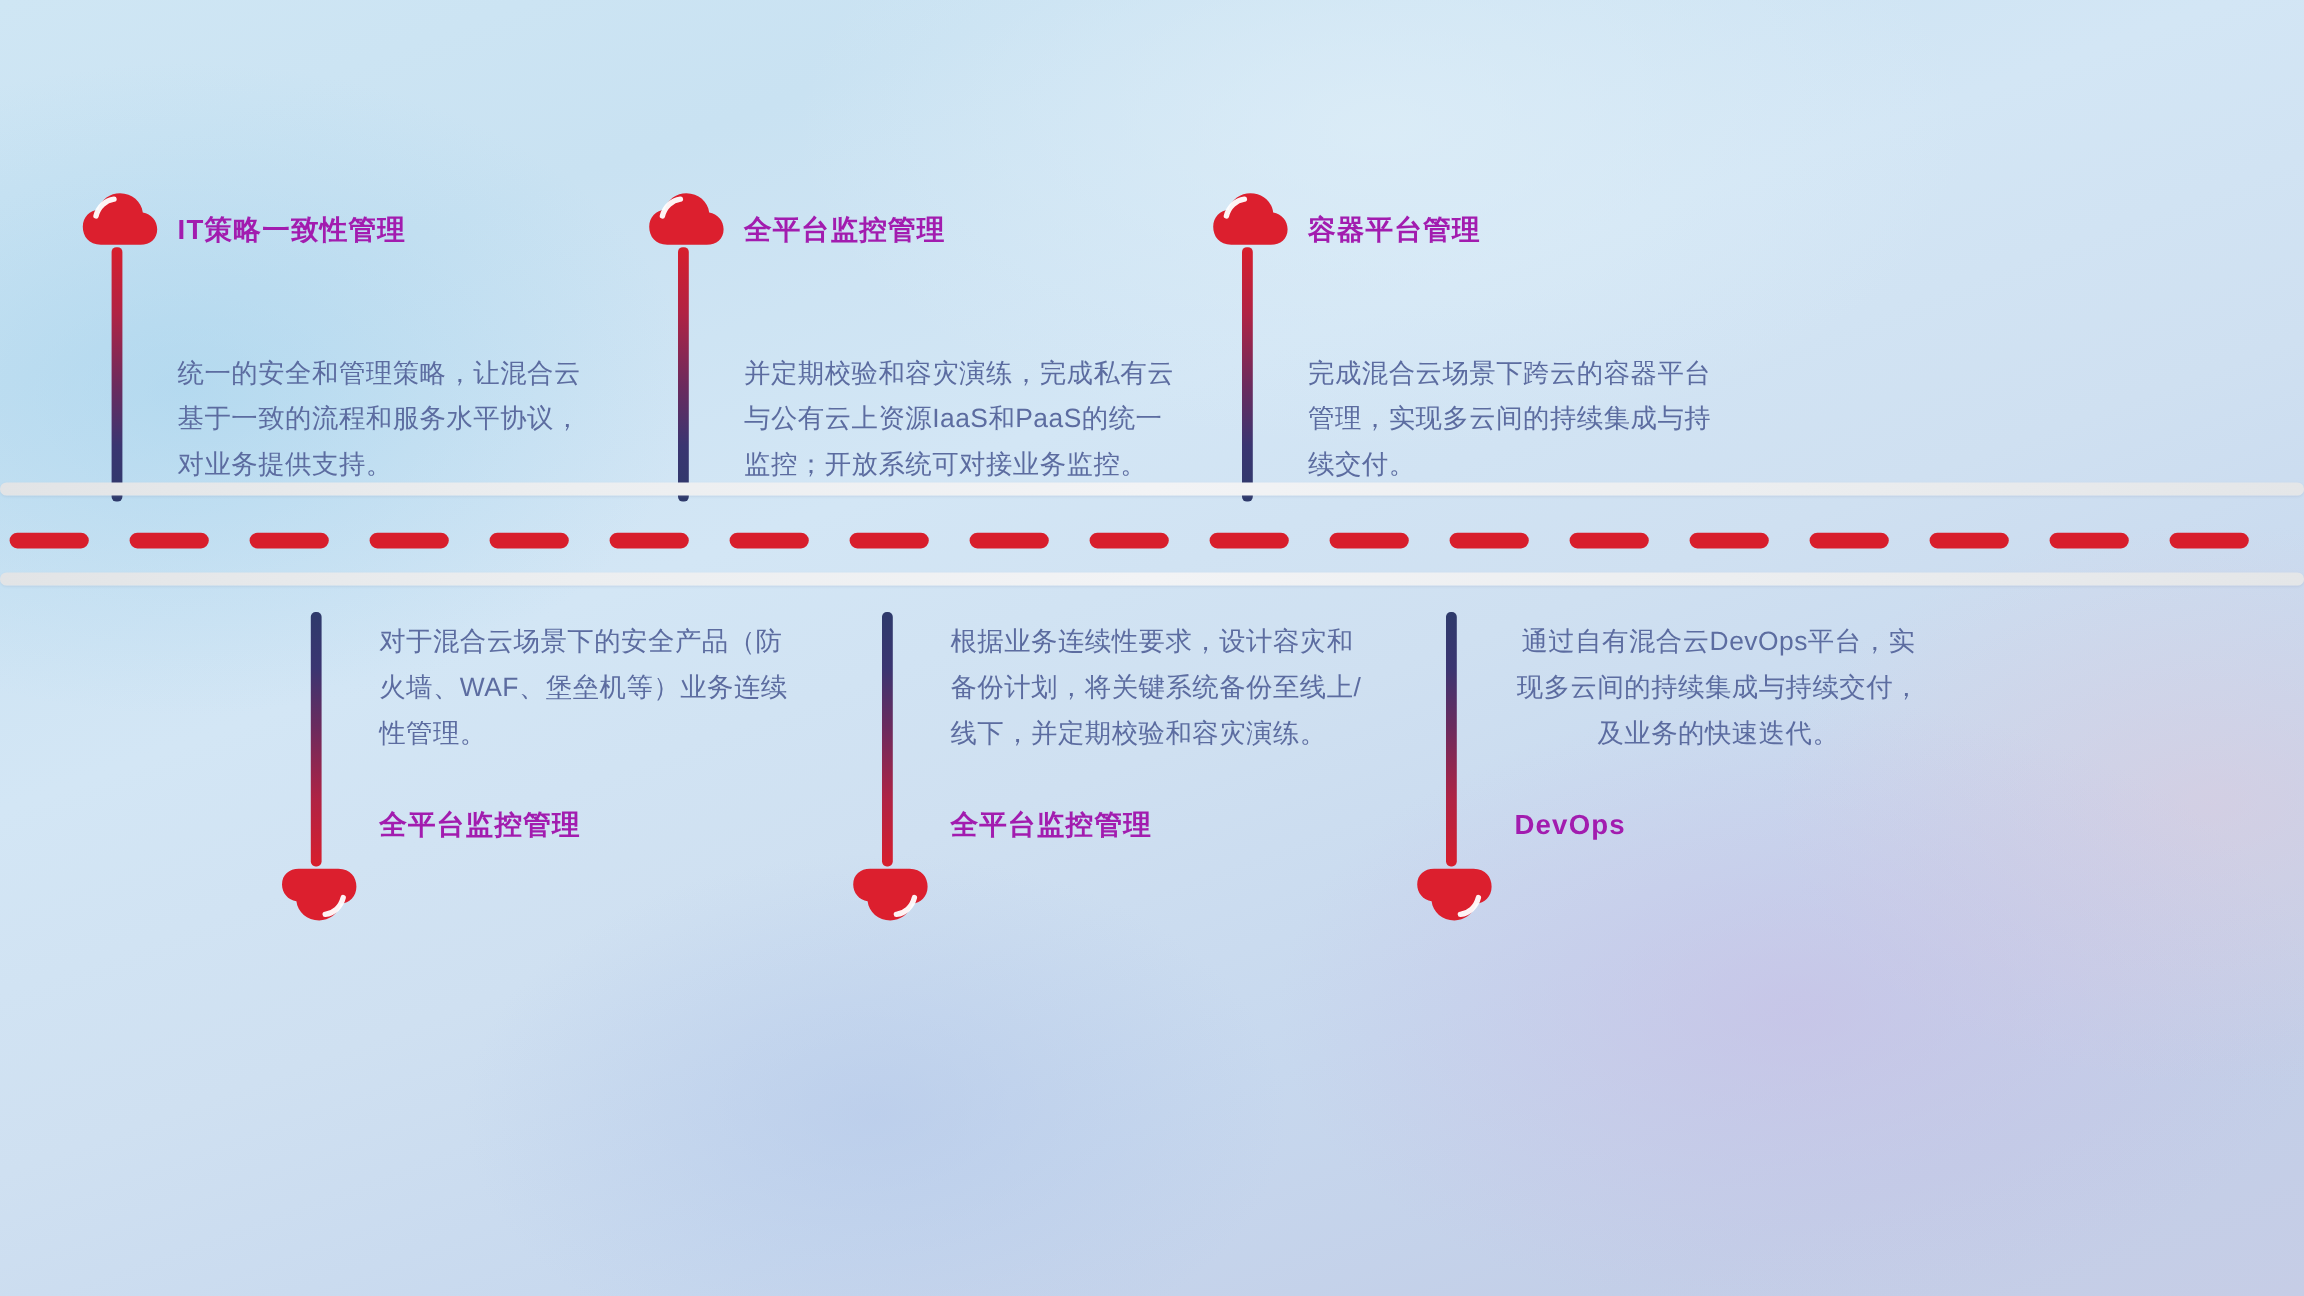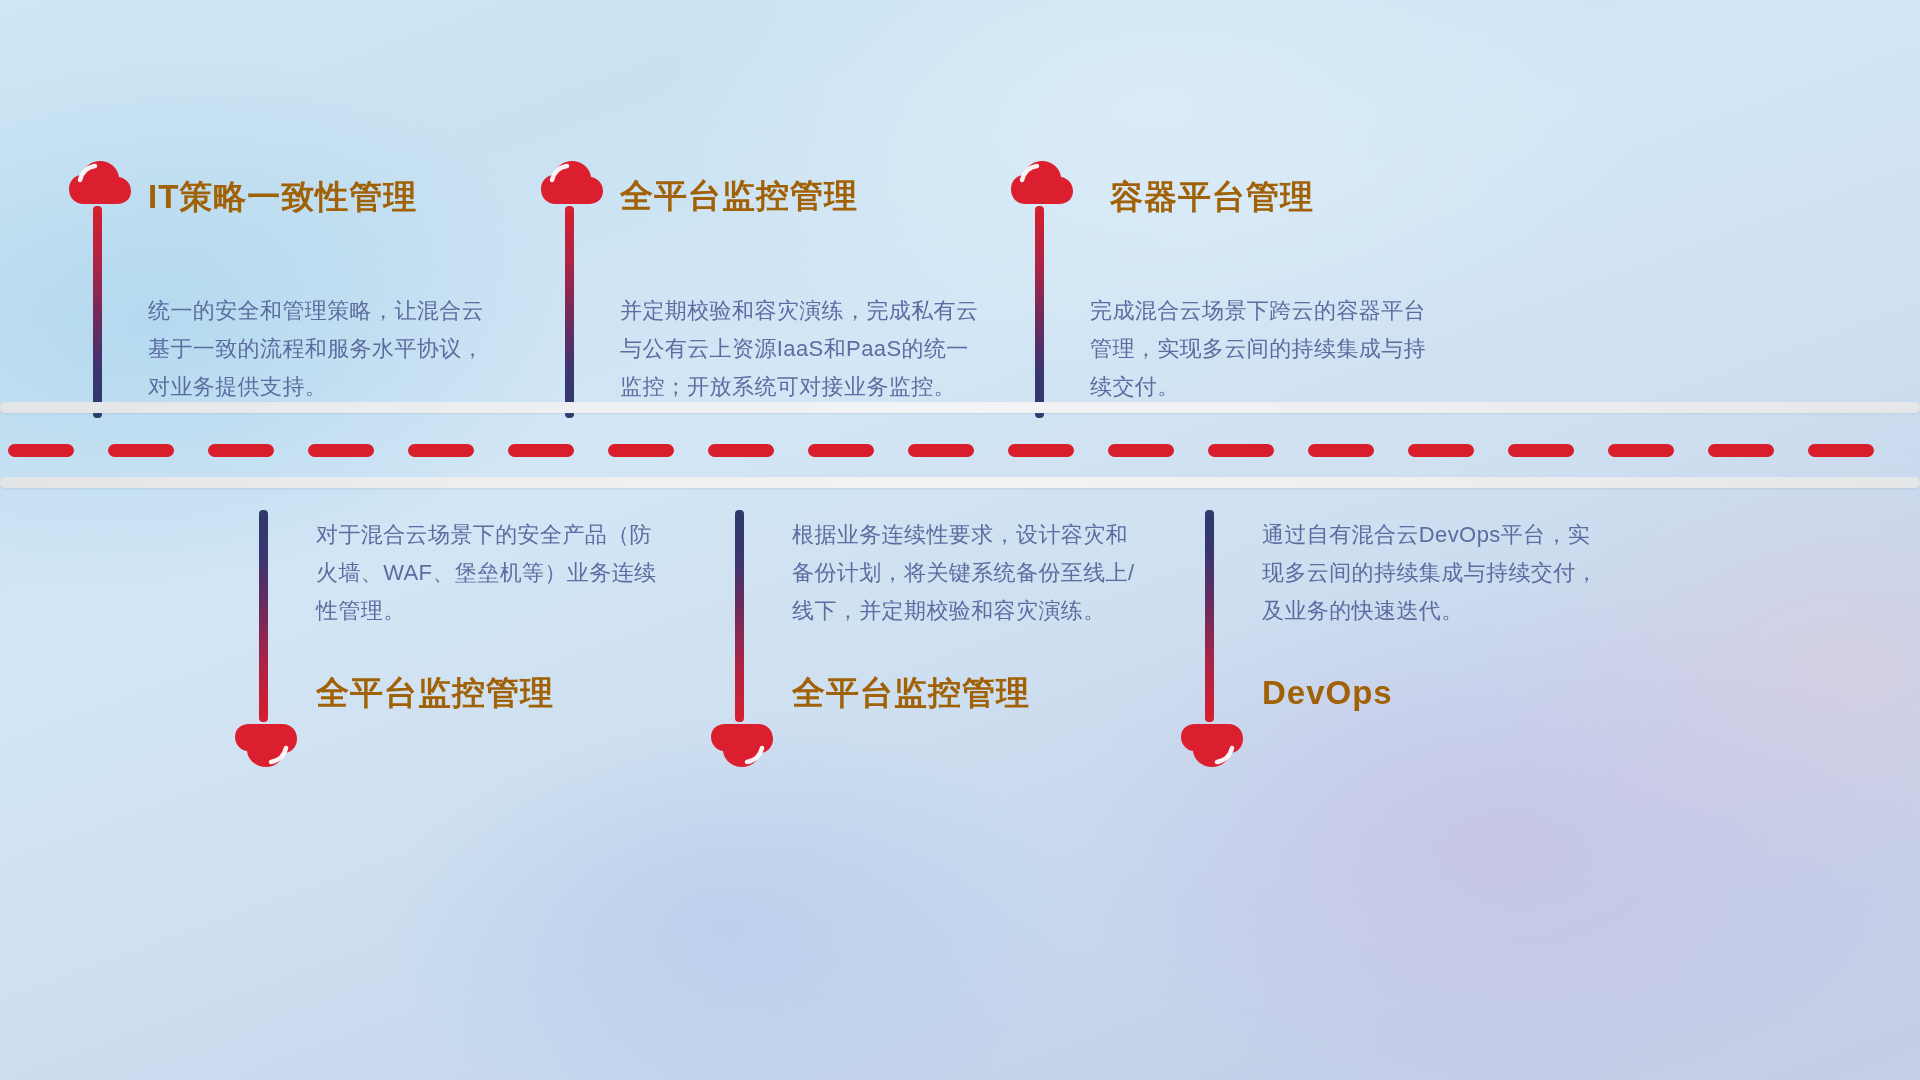--- a/index.html
+++ b/index.html
@@ -40,21 +40,21 @@
   .cloud { position:relative; width:64px; height:46px; }
   .cloud svg { display:block; width:64px; height:46px; }
 
   .stem {
     width:9px; border-radius:4px;
   }
   .stem-down { background:linear-gradient(180deg,#d81e2c 0%,#b02344 26%,#6a2b5e 55%,#3a3571 78%,#2e3a6b 100%); }
   .stem-up   { background:linear-gradient(180deg,#2e3a6b 0%,#3a3571 22%,#6a2b5e 45%,#b02344 74%,#d81e2c 100%); }
 
   .title {
-    font-size:33px; font-weight:bold; color:#a16207;
+    font-size:23px; font-weight:bold; color:#a21caf;
     letter-spacing:1px; white-space:nowrap; line-height:1;
   }
   .desc {
     font-size:22px; color:#5c6ca0; line-height:1.72;
     letter-spacing:0.4px; font-weight:400;
   }
 
   
   .top-col .cloud { margin-left:0; }
 </style>
@@ -87,21 +87,21 @@
 
 <div class="col top-col" style="left:1038px; top:160px;">
   <div class="cloud" style="margin-left:-28px;">
     <svg viewBox="0 0 64 46" xmlns="http://www.w3.org/2000/svg">
       <path d="M16 44 C6 44 1 37 1 29 C1 21 7 15 14 15 C16 6 24 1 32 1 C42 1 50 8 51 17 C58 18 63 24 63 31 C63 39 57 44 49 44 Z" fill="#dc1f2e"></path>
       <path d="M12 20 C14 12 20 7 27 6" stroke="#ffffff" stroke-width="4.5" stroke-linecap="round" fill="none" opacity="0.95"></path>
     </svg>
   </div>
   <div class="stem stem-down" style="margin-left:-3px; height:212px;"></div>
 </div>
-<div class="title" style="position:absolute; left:1090px; top:180px;margin-left:20px;">容器平台管理</div>
+<div class="title" style="position:absolute; left:1090px; top:180px;">容器平台管理</div>
 <div class="desc" style="position:absolute; left:1090px; top:292px; width:355px;">完成混合云场景下跨云的容器平台管理，实现多云间的持续集成与持续交付。</div>
 
 <div class="divider bar-line bar-top"></div>
 <div class="divider dash-row" id="dash-row">
     <div class="dash" style="background: rgb(216, 30, 44);"></div>
     <div class="dash" style="background: rgb(216, 30, 44);"></div>
     <div class="dash" style="background: rgb(216, 30, 44);"></div>
     <div class="dash" style="background: rgb(216, 30, 44);"></div>
     <div class="dash" style="background: rgb(216, 30, 44);"></div>
     <div class="dash" style="background: rgb(216, 30, 44);"></div>
@@ -147,14 +147,14 @@
 
 <div class="col" style="left:1208px; top:510px;">
   <div class="stem stem-up" style="margin-left:-3px; height:212px;"></div>
   <div class="cloud" style="margin-left:-28px; transform:rotate(180deg);">
     <svg viewBox="0 0 64 46" xmlns="http://www.w3.org/2000/svg">
       <path d="M16 44 C6 44 1 37 1 29 C1 21 7 15 14 15 C16 6 24 1 32 1 C42 1 50 8 51 17 C58 18 63 24 63 31 C63 39 57 44 49 44 Z" fill="#dc1f2e"></path>
       <path d="M12 20 C14 12 20 7 27 6" stroke="#ffffff" stroke-width="4.5" stroke-linecap="round" fill="none" opacity="0.95"></path>
     </svg>
   </div>
 </div>
-<div class="desc" style="position:absolute; left:1262px; top:516px; width:340px;">通过自有混合云DevOps平台，实现多云间的持续集成与持续交付，及业务的快速迭代。</div>
+<div class="desc" style="position:absolute; left:1262px; top:516px; width:340px;text-align:center;">通过自有混合云DevOps平台，实现多云间的持续集成与持续交付，及业务的快速迭代。</div>
 <div class="title" style="position:absolute; left:1262px; top:676px;">DevOps</div>
 
 </body></html>

